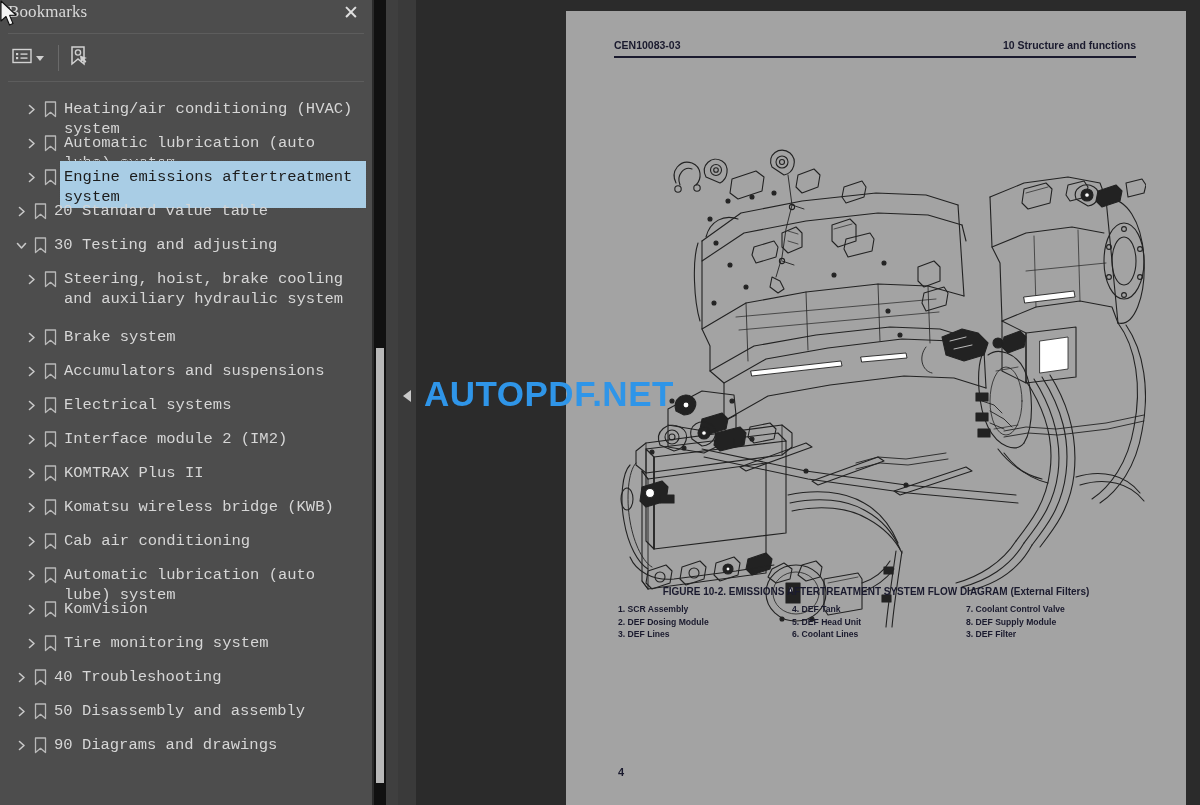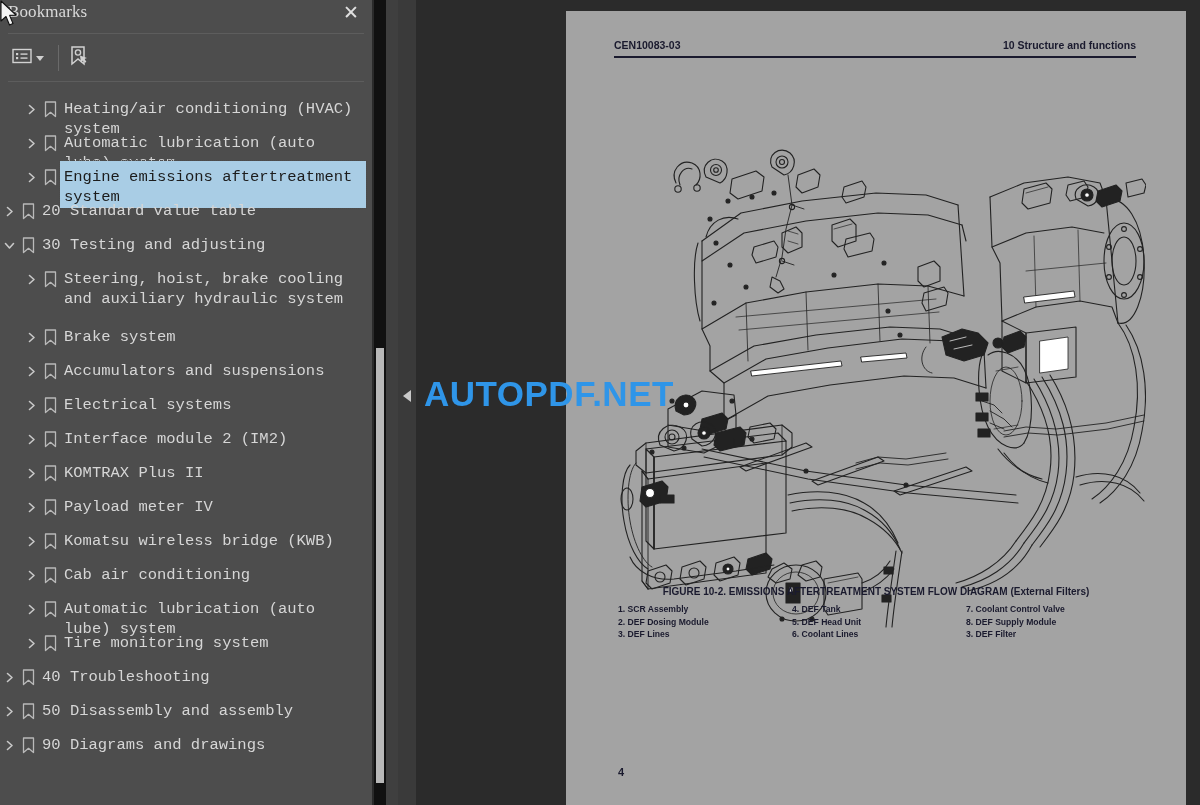--- a/index.html
+++ b/index.html
@@ -123,21 +123,21 @@
     font-size: 15.5px;
     color: #d6d6d6;
     line-height: 20px;
     padding-top: 7px;
     padding-left: 4px;
     padding-right: 6px;
     white-space: pre-wrap;
     max-width: 300px;
     font-family: Liberation Mono, monospace;
   }
-  .lvl1 { padding-left: 0; }
+  .lvl1 { padding-left: 12px; }
   .lvl2 { padding-left: 22px; }
   .lvl2 .tree-label { max-width: 296px; }
 
   .tree-row.selected .tree-label {
     background: #a9cde5;
     color: #1c1c1c;
     outline: 1px dotted #4a4a4a;
     padding-top: 6px;
     padding-bottom: 1px;
     margin-top: 1px;
@@ -456,33 +456,20 @@
         <span class="chev">
           <svg width="13" height="13" viewBox="0 0 13 13">
             <path d="M4.5,2.5 L9,6.5 L4.5,10.5" fill="none" stroke="#c8c8c8" stroke-width="1.6" stroke-linecap="round" stroke-linejoin="round"></path>
           </svg>
         </span>
         <span class="bmicon">
           <svg width="13" height="17" viewBox="0 0 13 17">
             <path d="M1.5,1 h10 v14.5 l-5,-4.2 l-5,4.2 z" fill="none" stroke="#b9b9b9" stroke-width="1.3" stroke-linejoin="round"></path>
           </svg>
         </span>
-        <span class="tree-label">Payload meter IV</span>
-      </div>
-      <div class="tree-row lvl2">
-        <span class="chev">
-          <svg width="13" height="13" viewBox="0 0 13 13">
-            <path d="M4.5,2.5 L9,6.5 L4.5,10.5" fill="none" stroke="#c8c8c8" stroke-width="1.6" stroke-linecap="round" stroke-linejoin="round"></path>
-          </svg>
-        </span>
-        <span class="bmicon">
-          <svg width="13" height="17" viewBox="0 0 13 17">
-            <path d="M1.5,1 h10 v14.5 l-5,-4.2 l-5,4.2 z" fill="none" stroke="#b9b9b9" stroke-width="1.3" stroke-linejoin="round"></path>
-          </svg>
-        </span>
         <span class="tree-label">Komatsu wireless bridge (KWB)</span>
       </div>
       <div class="tree-row lvl2">
         <span class="chev">
           <svg width="13" height="13" viewBox="0 0 13 13">
             <path d="M4.5,2.5 L9,6.5 L4.5,10.5" fill="none" stroke="#c8c8c8" stroke-width="1.6" stroke-linecap="round" stroke-linejoin="round"></path>
           </svg>
         </span>
         <span class="bmicon">
           <svg width="13" height="17" viewBox="0 0 13 17">
@@ -496,20 +483,33 @@
           <svg width="13" height="13" viewBox="0 0 13 13">
             <path d="M4.5,2.5 L9,6.5 L4.5,10.5" fill="none" stroke="#c8c8c8" stroke-width="1.6" stroke-linecap="round" stroke-linejoin="round"></path>
           </svg>
         </span>
         <span class="bmicon">
           <svg width="13" height="17" viewBox="0 0 13 17">
             <path d="M1.5,1 h10 v14.5 l-5,-4.2 l-5,4.2 z" fill="none" stroke="#b9b9b9" stroke-width="1.3" stroke-linejoin="round"></path>
           </svg>
         </span>
         <span class="tree-label">Automatic lubrication (auto lube) system</span>
+      </div>
+      <div class="tree-row lvl2">
+        <span class="chev">
+          <svg width="13" height="13" viewBox="0 0 13 13">
+            <path d="M4.5,2.5 L9,6.5 L4.5,10.5" fill="none" stroke="#c8c8c8" stroke-width="1.6" stroke-linecap="round" stroke-linejoin="round"></path>
+          </svg>
+        </span>
+        <span class="bmicon">
+          <svg width="13" height="17" viewBox="0 0 13 17">
+            <path d="M1.5,1 h10 v14.5 l-5,-4.2 l-5,4.2 z" fill="none" stroke="#b9b9b9" stroke-width="1.3" stroke-linejoin="round"></path>
+          </svg>
+        </span>
+        <span class="tree-label">KomVision</span>
       </div>
       <div class="tree-row lvl2">
         <span class="chev">
           <svg width="13" height="13" viewBox="0 0 13 13">
             <path d="M4.5,2.5 L9,6.5 L4.5,10.5" fill="none" stroke="#c8c8c8" stroke-width="1.6" stroke-linecap="round" stroke-linejoin="round"></path>
           </svg>
         </span>
         <span class="bmicon">
           <svg width="13" height="17" viewBox="0 0 13 17">
             <path d="M1.5,1 h10 v14.5 l-5,-4.2 l-5,4.2 z" fill="none" stroke="#b9b9b9" stroke-width="1.3" stroke-linejoin="round"></path>

